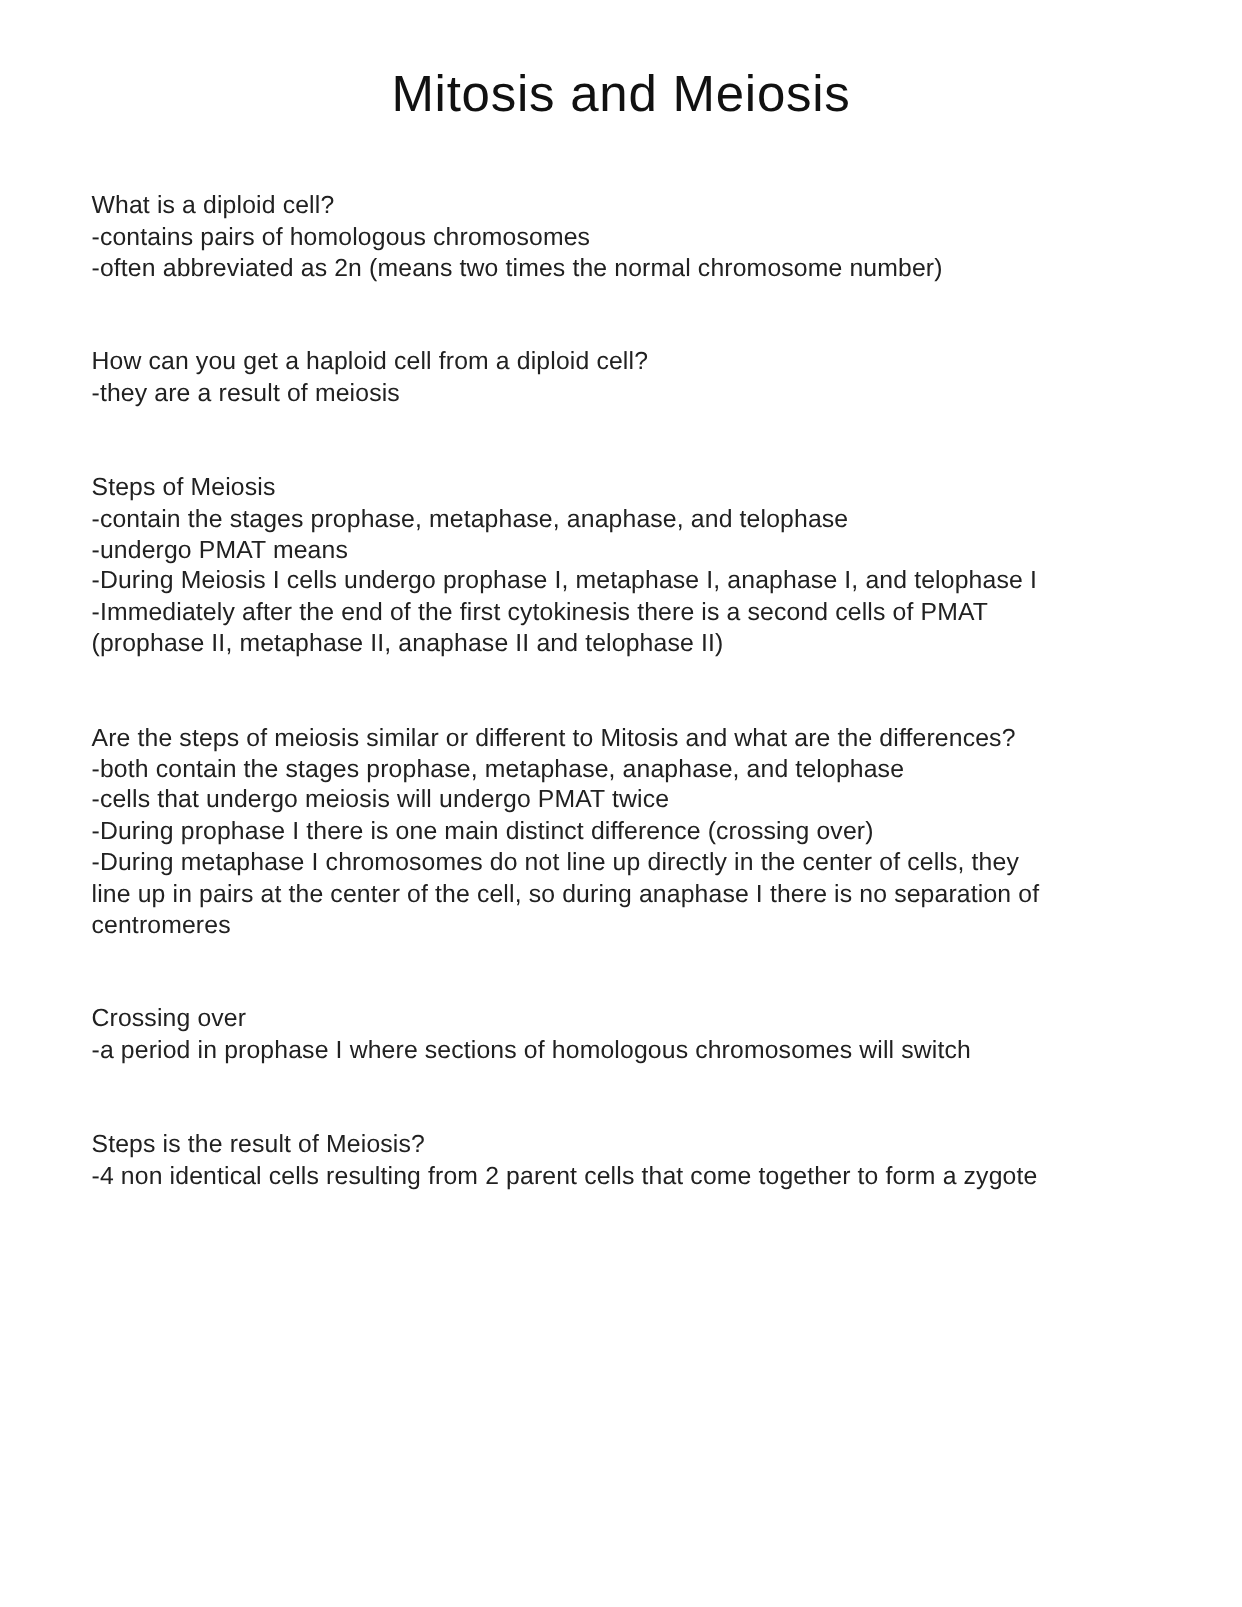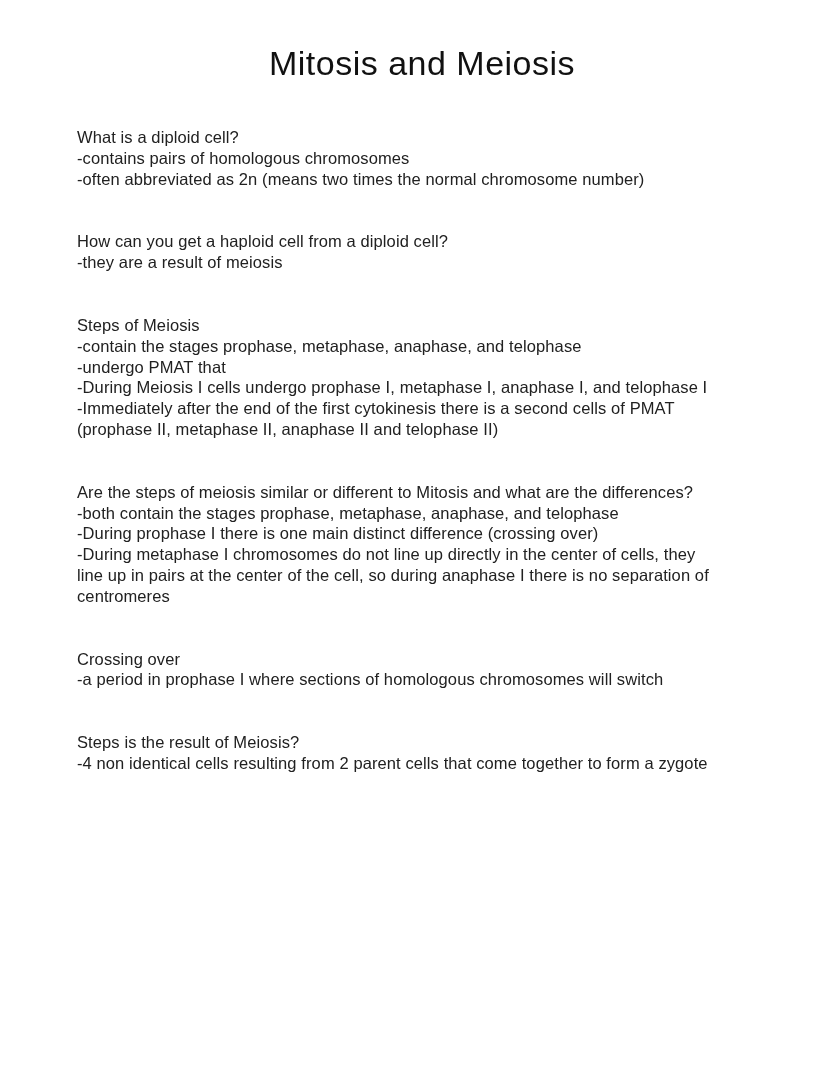--- a/index.html
+++ b/index.html
@@ -6,21 +6,21 @@
   html, body { background: #ffffff; }
   body {
     font-family: "Liberation Sans", "DejaVu Sans", sans-serif;
     color: #212121;
   }
   .page {
     width: 828px;
     min-height: 1071px;
     background: #ffffff;
     margin: 0 auto;
-    padding: 44px 0 60px 16px;
+    padding: 44px 0 60px 0;
   }
   .doc-title {
     text-align: center;
     font-size: 34px;
     font-weight: 400;
     color: #111111;
     letter-spacing: 0.5px;
     margin-bottom: 44px;
   }
   .content {
@@ -54,28 +54,29 @@
     </div>
 
     <div class="note-section">
       <p>How can you get a haploid cell from a diploid cell?</p>
       <p>-they are a result of meiosis</p>
     </div>
 
     <div class="note-section">
       <p>Steps of Meiosis</p>
       <p>-contain the stages prophase, metaphase, anaphase, and telophase</p>
-      <p>-undergo PMAT that</p>
+      <p>-undergo PMAT means</p>
       <p>-During Meiosis I cells undergo prophase I, metaphase I, anaphase I, and telophase I</p>
       <p>-Immediately after the end of the first cytokinesis there is a second cells of PMAT (prophase II, metaphase II, anaphase II and telophase II)</p>
     </div>
 
     <div class="note-section">
       <p>Are the steps of meiosis similar or different to Mitosis and what are the differences?</p>
       <p>-both contain the stages prophase, metaphase, anaphase, and telophase</p>
+      <p>-cells that undergo meiosis will undergo PMAT twice</p>
       <p>-During prophase I there is one main distinct difference (crossing over)</p>
       <p>-During metaphase I chromosomes do not line up directly in the center of cells, they line up in pairs at the center of the cell, so during anaphase I there is no separation of centromeres</p>
     </div>
 
     <div class="note-section">
       <p>Crossing over</p>
       <p>-a period in prophase I where sections of homologous chromosomes will switch</p>
     </div>
 
     <div class="note-section">

